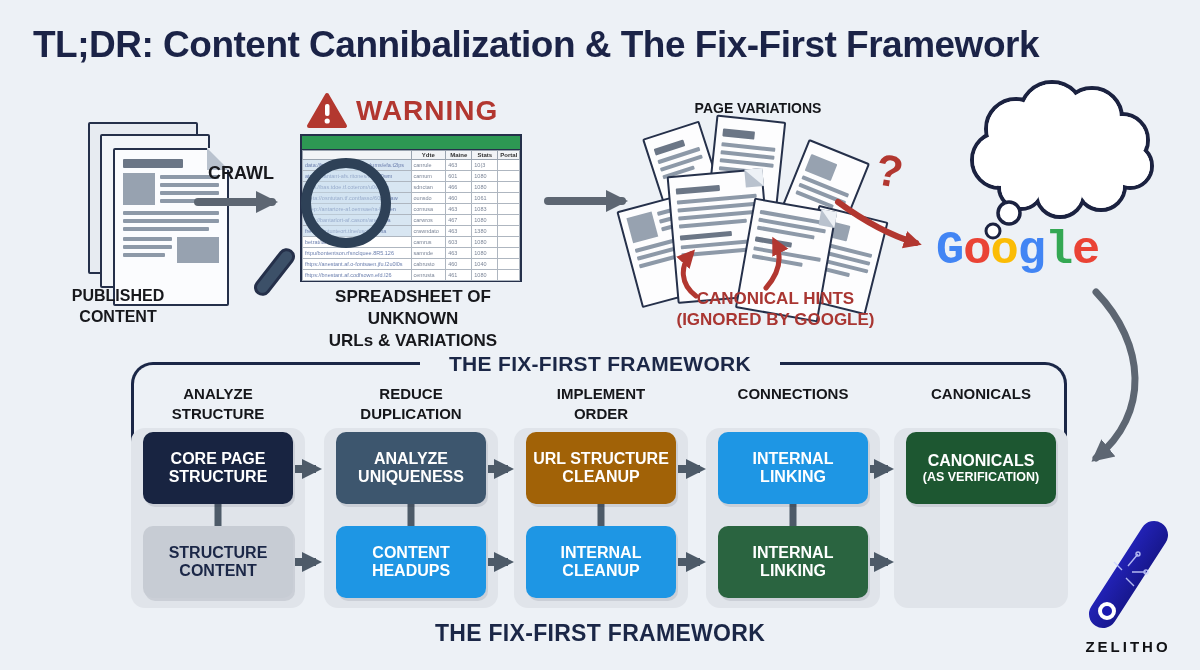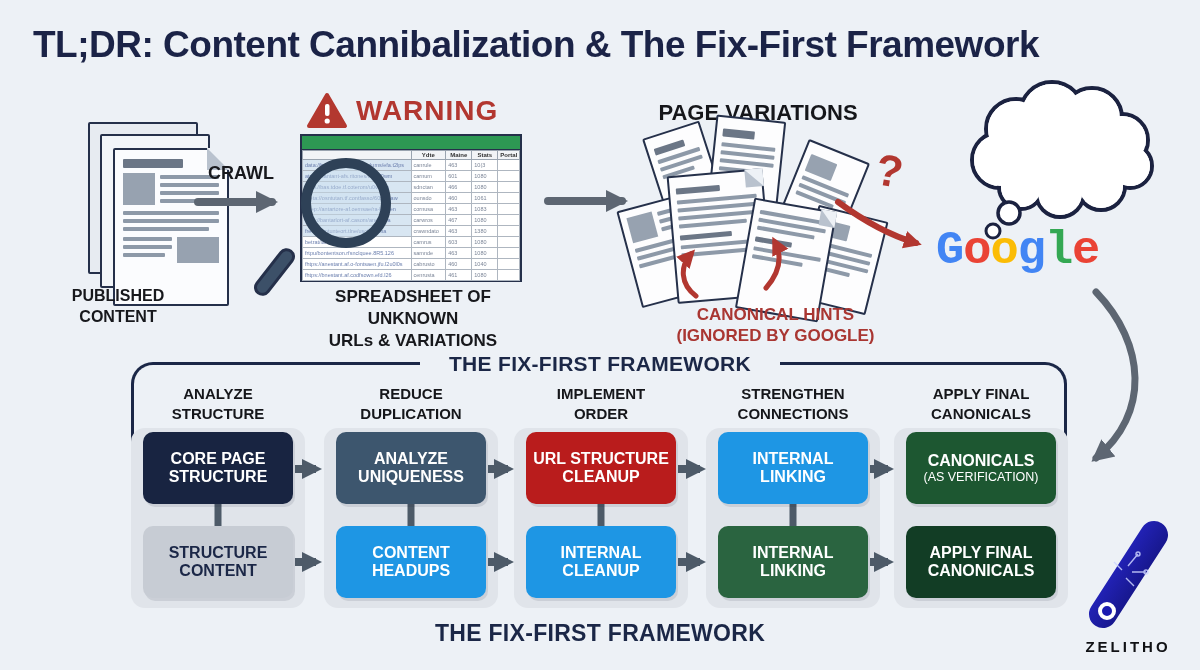--- a/index.html
+++ b/index.html
@@ -39,39 +39,39 @@
   #sheet-table td{font-size:5.5px;color:#7c8698;border:.5px solid #aeb6c0;padding:.5px 2px;overflow:hidden;white-space:nowrap;height:9px;}
   #sheet-table td.url{color:#6b7fae;}
   #sheet-table td.hl{background:#d8e6f2;}
   #sheet-caption{left:288px;top:286px;width:250px;font-size:17px;font-weight:800;color:#17181c;line-height:1.3;}
 
   
   #lens{left:301px;top:158px;width:90px;height:90px;border-radius:50%;border:10px solid #2e4157;background:rgba(203,224,240,.45);box-sizing:border-box;}
   #lens-handle{left:266px;top:244px;width:17px;height:56px;background:#3c5068;border:3px solid #25304a;border-radius:9px;transform:rotate(38deg);box-sizing:border-box;}
 
   
-  #pv-label{left:658px;top:100px;width:200px;font-size:22px;font-weight:800;color:#15161a;}
+  #pv-label{left:658px;top:100px;width:200px;font-size:14px;font-weight:800;color:#15161a;}
   .vpage{position:absolute;background:#fdfdfe;border:2.5px solid #25304a;border-radius:2px;padding:7px 6px;box-sizing:border-box;}
   .vpage .bar{height:4px;margin-top:4px;}
-  #canon-label{left:668px;top:288px;width:215px;font-size:17px;font-weight:800;color:#a93632;line-height:1.25;margin-top:16px;}
+  #canon-label{left:668px;top:288px;width:215px;font-size:17px;font-weight:800;color:#a93632;line-height:1.25;}
 
   
   #qmark{left:876px;top:146px;font-size:44px;font-weight:800;color:#b23730;transform:rotate(10deg);}
   #google-word{left:936px;top:224px;font-size:47px;font-weight:700;letter-spacing:-1px;font-family:Liberation Mono, monospace;}
   #thought-text{left:975px;top:128px;width:172px;font-size:17px;font-weight:700;color:#111;line-height:1.45;}
 
   
   #fw-border{left:131px;top:362px;width:936px;height:103px;border:3.5px solid #1b2747;border-bottom:none;border-radius:22px 22px 0 0;box-sizing:border-box;}
   #fw-top-title{left:420px;top:350px;width:360px;font-size:21px;font-weight:800;color:#1b2747;background:#edf1f6;padding:2px 0;letter-spacing:.3px;}
   #fw-bottom-title{left:380px;top:620px;width:440px;font-size:23px;font-weight:800;color:#1b2747;letter-spacing:.3px;}
 
   .panel{position:absolute;top:428px;width:174px;height:180px;background:#e0e4ea;border-radius:14px;z-index:2;}
   .fw-head{position:absolute;top:384px;width:174px;font-size:15px;font-weight:800;color:#15161a;line-height:1.3;text-align:center;z-index:3;}
   .fw-box{position:absolute;width:150px;height:72px;border-radius:10px;display:flex;flex-direction:column;align-items:center;justify-content:center;font-size:16px;font-weight:800;color:#fff;text-align:center;line-height:1.15;z-index:6;padding:2px 6px;box-sizing:border-box;box-shadow:2px 3px 0 rgba(20,30,50,.10);}
-  .fw-box .sub{font-size:12.5px;font-weight:400;}
+  .fw-box .sub{font-size:12.5px;font-weight:700;}
   .r1{top:432px;} .r2{top:526px;}
   .p0{left:131px;} .p1{left:324px;} .p2{left:514px;} .p3{left:706px;} .p4{left:894px;}
   .b0{left:143px;} .b1{left:336px;} .b2{left:526px;} .b3{left:718px;} .b4{left:906px;}
   .dark-text{color:#1b2747;}
 
   svg.overlay{position:absolute;left:0;top:0;z-index:5;pointer-events:none;}
   #bubble-svg{z-index:4;}
 
   
   #z-logo{left:1076px;top:514px;z-index:7;}
@@ -351,35 +351,33 @@
     </div>
   <div class="fw-head p1">
       <div>REDUCE</div>
       <div>DUPLICATION</div>
     </div>
   <div class="fw-head p2">
       <div>IMPLEMENT</div>
       <div>ORDER</div>
     </div>
   <div class="fw-head p3">
-      <div>STRENGTHEN</div>
       <div>CONNECTIONS</div>
     </div>
   <div class="fw-head p4">
-      <div>APPLY FINAL</div>
       <div>CANONICALS</div>
     </div>
 
   <div class="fw-box r1 b0" style="background: rgb(24, 36, 65);">
       <span>CORE PAGE STRUCTURE</span>
     </div>
   <div class="fw-box r1 b1" style="background: rgb(61, 86, 110);">
       <span>ANALYZE UNIQUENESS</span>
     </div>
-  <div class="fw-box r1 b2" style="background: #b91c1c;">
+  <div class="fw-box r1 b2" style="background: #a16207;">
       <span>URL STRUCTURE CLEANUP</span>
     </div>
   <div class="fw-box r1 b3" style="background: rgb(30, 150, 228);">
       <span>INTERNAL LINKING</span>
     </div>
   <div class="fw-box r1 b4" style="background: rgb(29, 87, 49);">
       <span>CANONICALS</span>
       <span class="sub">(AS VERIFICATION)</span>
     </div>
 
@@ -387,23 +385,20 @@
       <span>STRUCTURE CONTENT</span>
     </div>
   <div class="fw-box r2 b1" style="background: rgb(30, 150, 228);">
       <span>CONTENT HEADUPS</span>
     </div>
   <div class="fw-box r2 b2" style="background: rgb(30, 150, 228);">
       <span>INTERNAL CLEANUP</span>
     </div>
   <div class="fw-box r2 b3" style="background: rgb(42, 100, 64);">
       <span>INTERNAL LINKING</span>
-    </div>
-  <div class="fw-box r2 b4" style="background: rgb(18, 61, 37);">
-      <span>APPLY FINAL CANONICALS</span>
     </div>
 
   <svg class="overlay" width="1200" height="670">
     <defs>
       <marker id="mGray" markerUnits="userSpaceOnUse" markerWidth="26" markerHeight="26" refX="16" refY="13" orient="auto">
         <path d="M0,2 L22,13 L0,24 Z" fill="#5d6672"></path>
       </marker>
       <marker id="mSlate" markerUnits="userSpaceOnUse" markerWidth="24" markerHeight="24" refX="14" refY="12" orient="auto">
         <path d="M0,2 L20,12 L0,22 Z" fill="#4d5a68"></path>
       </marker>

